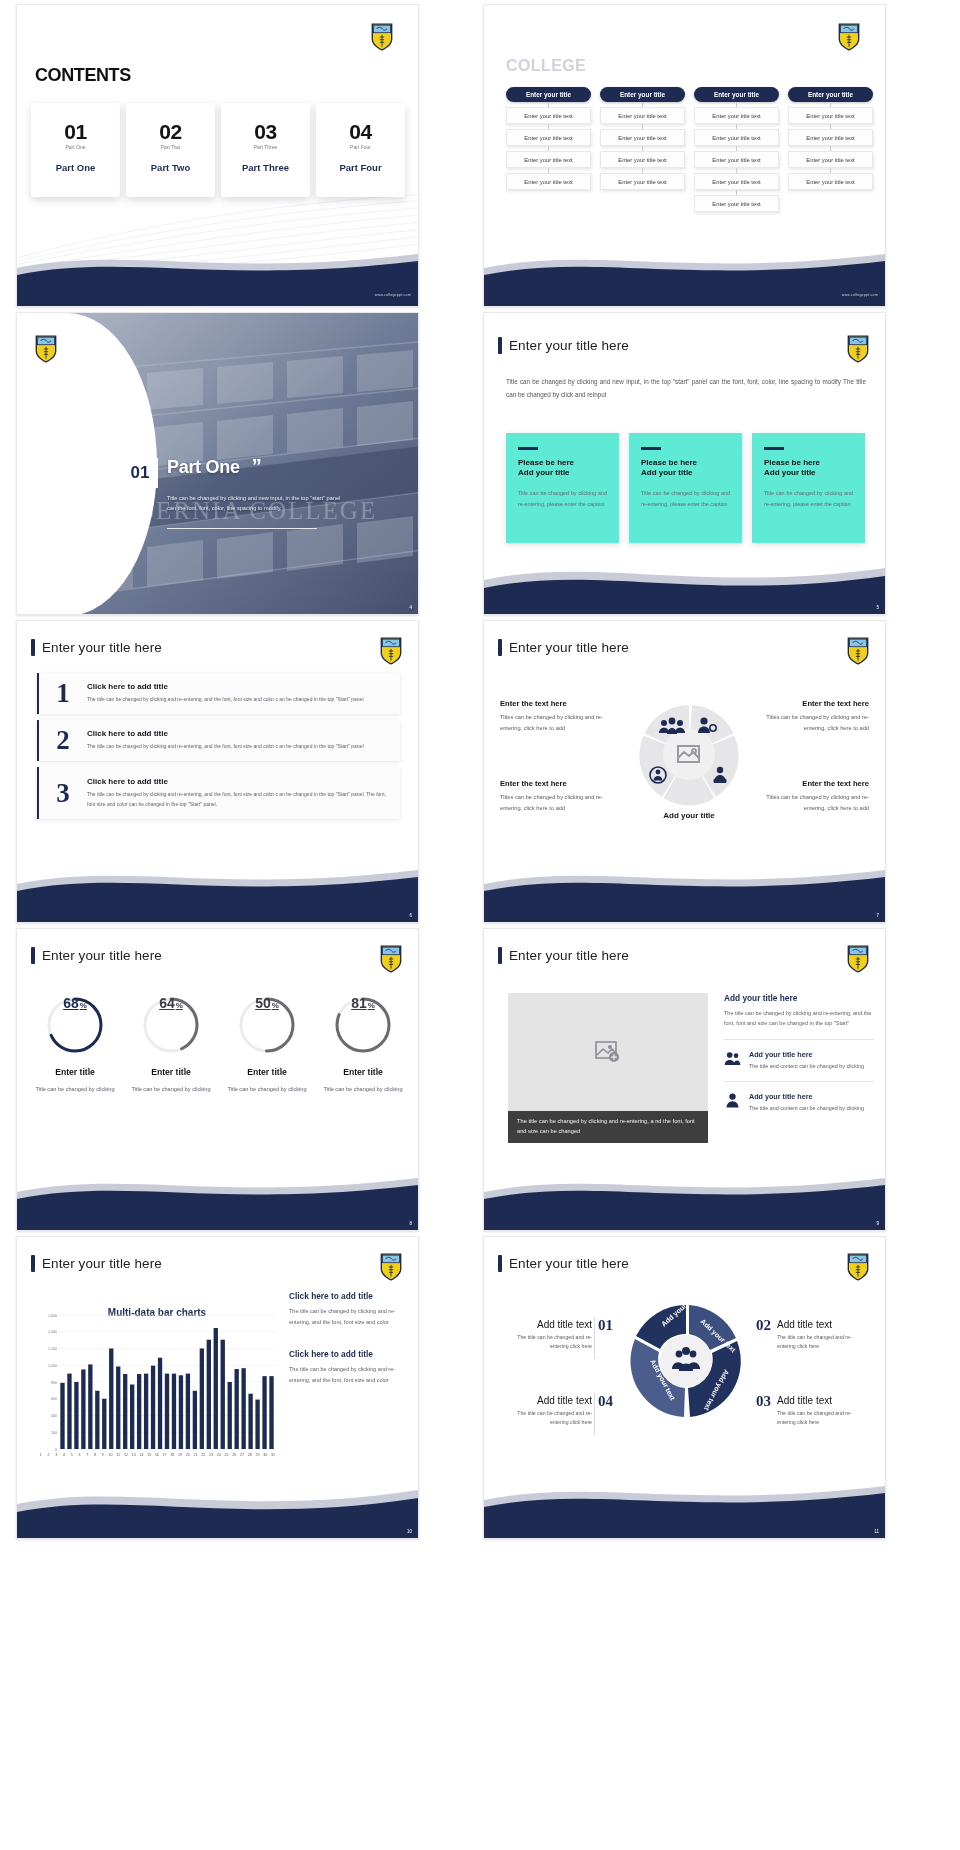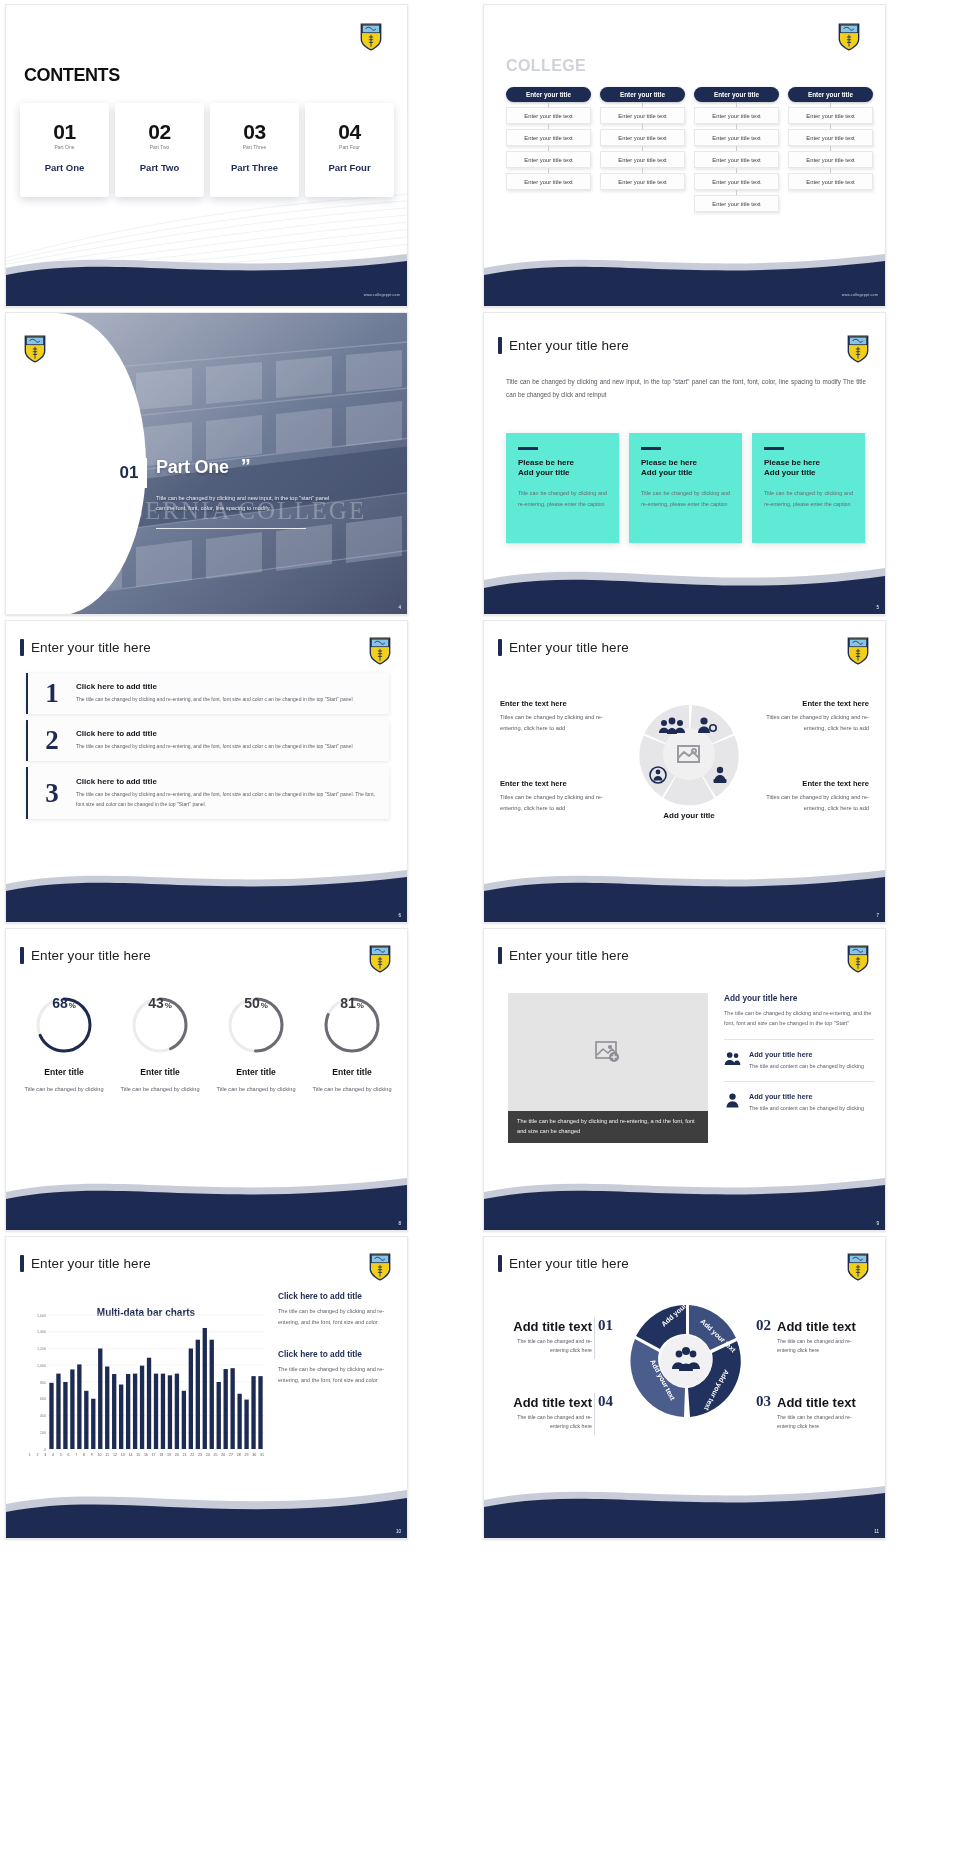--- a/index.html
+++ b/index.html
@@ -2,21 +2,21 @@
 <html><head>
 <meta charset="utf-8">
 <style>
   * { box-sizing: border-box; margin:0; padding:0; }
   body {
     width:960px; height:1850px;
     background:#ffffff;
     font-family:"Liberation Sans", sans-serif;
     overflow:hidden;
   }
-  .deck { display:grid; grid-template-columns:1fr 1fr; gap:5px 6px; padding:4px 5px; }
+  .deck { display:grid; grid-template-columns:1fr 1fr; gap:5px 6px; padding:4px 16px; }
   .slide {
     position:relative; width:403px; height:303px;
     background:#fff; overflow:hidden;
     border:1px solid #e9e9ec;
     box-shadow:0 1px 2px rgba(0,0,0,.12);
   }
 
   
   .wave { position:absolute; left:0; bottom:0; width:100%; height:64px; pointer-events:none; }
   .crest-logo { position:absolute; width:22px; height:28px; }
@@ -99,21 +99,21 @@
   .s6-d { margin-top:4px; font-size:5.7px; color:#5b5b65; line-height:1.9; }
   .s6-wheel { position:absolute; left:150px; top:78px; width:110px; height:110px; }
   .s6-center-lbl { position:absolute; left:150px; top:190px; width:110px; text-align:center;
                    font-size:8px; font-weight:700; color:#14141c; }
 
   
   .s7-wrap { position:absolute; left:10px; top:66px; display:flex; }
   .s7-item { width:96px; text-align:center; }
   .s7-ring { position:relative; width:60px; height:60px; margin:0 auto; }
   .s7-val { position:absolute; inset:0; display:flex; align-items:baseline; justify-content:center;
-            font-size:14px; font-weight:700; color:#1d2a52; }
+            font-size:14px; font-weight:700; color:#1d2a52;text-decoration:underline; }
   .s7-val .pc { font-size:8px; margin-left:1px; }
   .s7-h { margin-top:12px; font-size:8.6px; font-weight:700; color:#14141c; }
   .s7-p { margin-top:8px; font-size:5.6px; color:#5d5d67; line-height:1.75; }
 
   
   .s8-img { position:absolute; left:24px; top:64px; width:200px; height:118px; background:#e4e4e4;
             display:flex; align-items:center; justify-content:center; }
   .s8-cap { position:absolute; left:24px; top:182px; width:200px; min-height:32px; background:#3e3e3e;
             color:#f2f2f2; font-size:5.7px; line-height:1.7; padding:6px 9px; }
   .s8-right { position:absolute; left:240px; top:64px; width:150px; }
@@ -132,21 +132,21 @@
   .s9-xlbl { position:absolute; left:20px; top:216px; width:240px; display:flex; }
   .s9-xlbl span { flex:1; text-align:center; font-size:3.6px; color:#56565e; }
   .s9-side { position:absolute; left:272px; top:54px; width:120px; }
   .s9-st { font-size:8.3px; font-weight:700; color:#1d2a52; }
   .s9-sp { margin-top:5px; font-size:5.5px; color:#5d5d67; line-height:1.95; }
 
   
   .s10-cyc { position:absolute; left:140px; top:62px; width:124px; height:124px; }
   .s10-step { position:absolute; width:92px; }
   .s10-num { font-family:"Liberation Serif", serif; font-size:15px; font-weight:700; color:#1d2a52; }
-  .s10-t { font-size:13px; font-weight:700; color:#14141c; }
+  .s10-t { font-size:10px; font-weight:400; color:#14141c; }
   .s10-d { margin-top:3px; font-size:5.2px; color:#5d5d67; line-height:1.75; }
 </style>
 </head>
 <body>
 
 <div class="deck">
 
   <div class="slide">
     <div class="crest-logo" style="right:25px;top:18px;">
       <svg viewBox="0 0 40 52">
@@ -526,21 +526,21 @@
         <div class="s7-p">Title can be changed by clicking</div>
       </div>
 
       <div class="s7-item">
         <div class="s7-ring">
           <svg viewBox="0 0 60 60">
               <circle cx="30" cy="30" r="26" fill="none" stroke="#ececee" stroke-width="3"></circle>
             <circle cx="30" cy="30" r="26" fill="none" stroke="#6a6a72" stroke-width="3" stroke-linecap="round" stroke-dasharray="70.3 204.2" transform="rotate(-90 30 30)"></circle>
             </svg>
           <div class="s7-val" style="color:#3a3a42;">
-            <span>43</span>
+            <span>64</span>
             <span class="pc">%</span>
           </div>
         </div>
         <div class="s7-h">Enter title</div>
         <div class="s7-p">Title can be changed by clicking</div>
       </div>
 
       <div class="s7-item">
         <div class="s7-ring">
           <svg viewBox="0 0 60 60">

